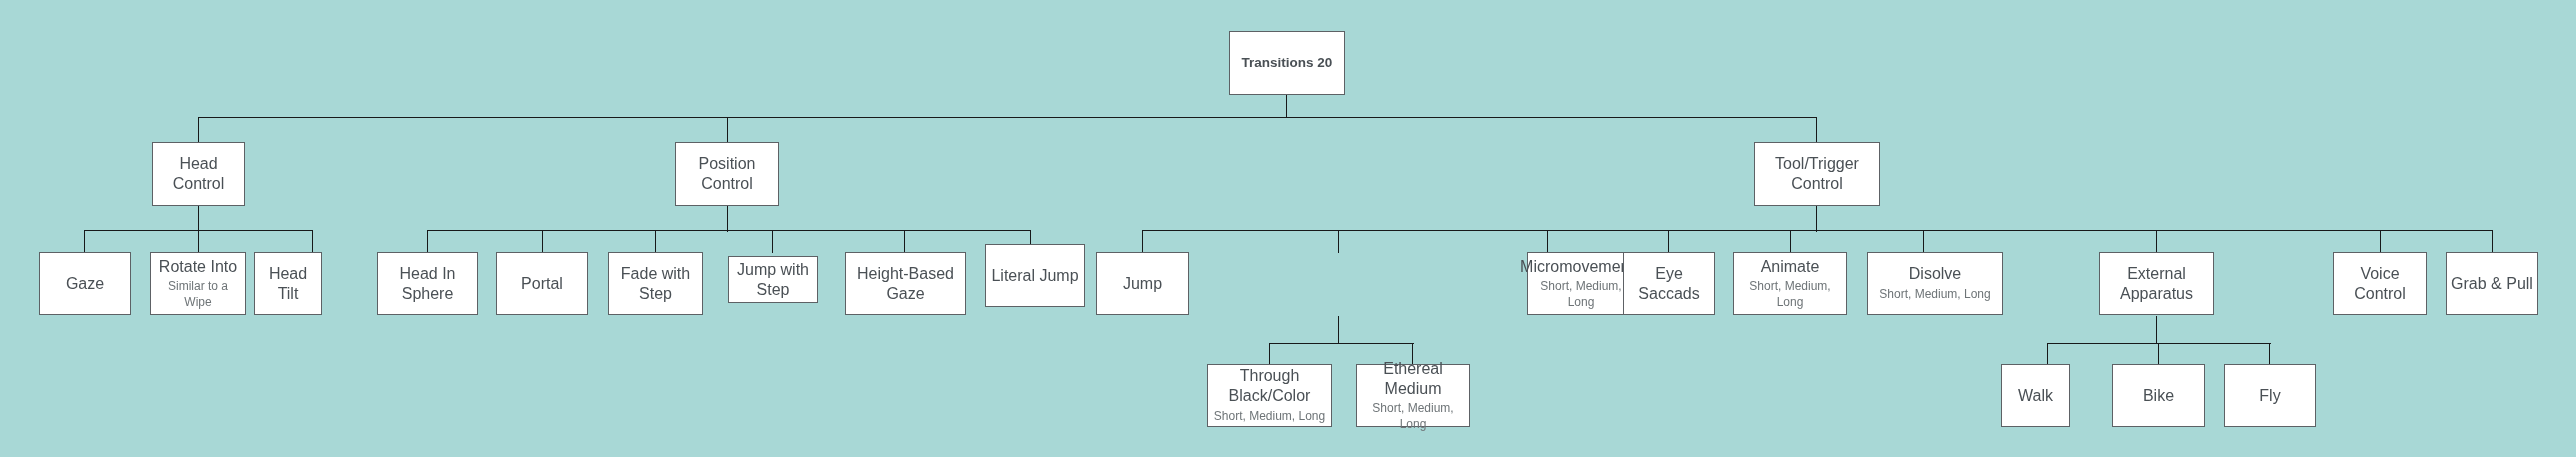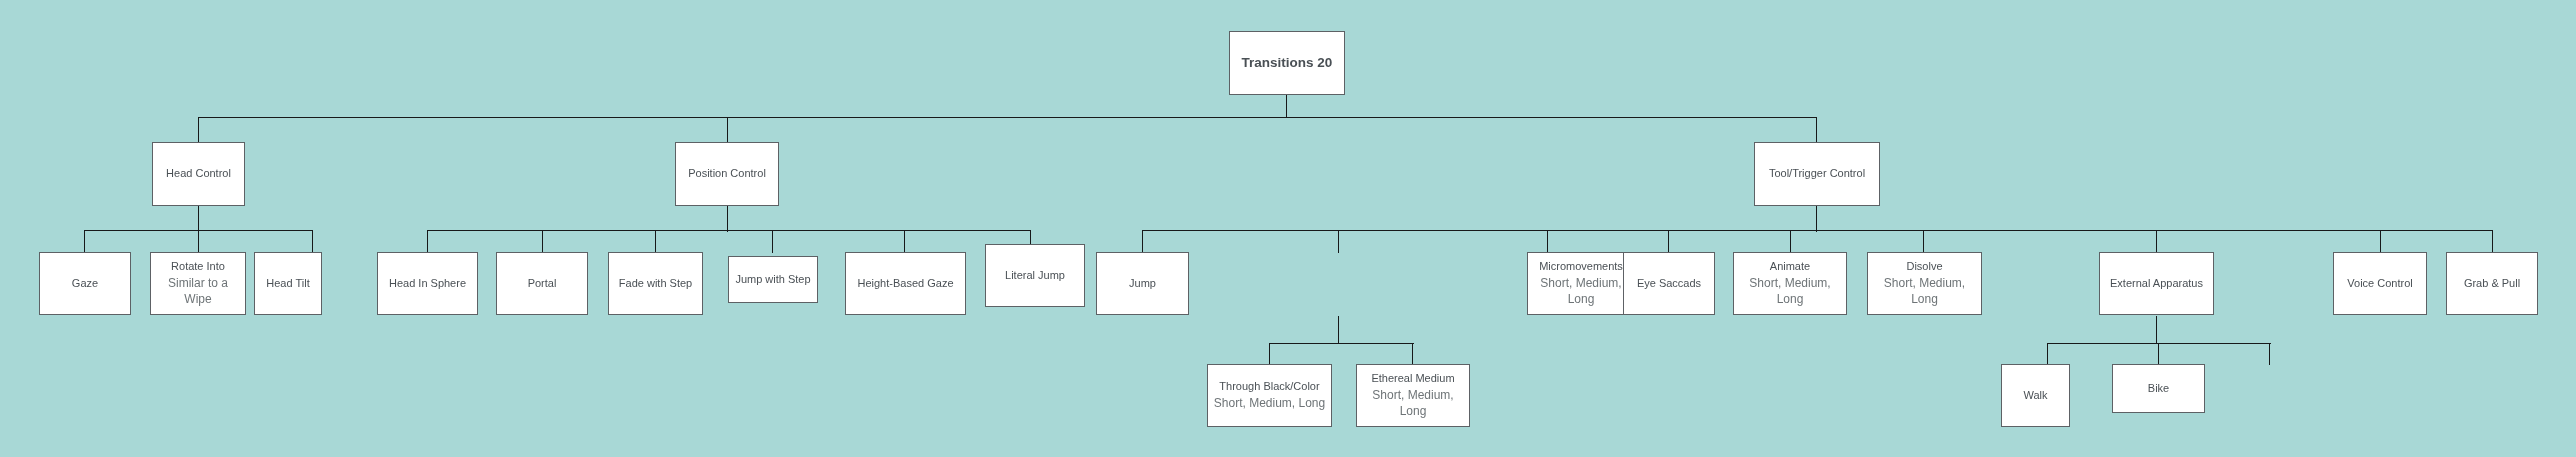--- a/index.html
+++ b/index.html
@@ -34,21 +34,21 @@
     border:1px solid var(--node-border);
     display:flex;
     flex-direction:column;
     align-items:center;
     justify-content:center;
     text-align:center;
     z-index:2;
     padding:2.1px;
   }
   .node .label{
-    font-size:11px;
+    font-size:16px;
     line-height:1.25;
     color:var(--label);
   }
   .node .sublabel{
     font-size:12px;
     line-height:1.3;
     color:var(--sublabel);
     margin-top:2.6px;
   }
   .node.root .label{
@@ -151,21 +151,21 @@
     <div class="label">Micromovements</div>
     <div class="sublabel">Short, Medium, Long</div>
   </div>
   <div class="node" style="left:1623px;top:252px;width:92px;height:63px">
     <div class="label">Eye Saccads</div>
   </div>
   <div class="node" style="left:1733px;top:252px;width:114px;height:63px">
     <div class="label">Animate</div>
     <div class="sublabel">Short, Medium, Long</div>
   </div>
-  <div class="node" style="left:1867px;top:252px;width:115px;height:63px">
+  <div class="node" style="left:1867px;top:252px;width:136px;height:63px">
     <div class="label">Disolve</div>
     <div class="sublabel">Short, Medium, Long</div>
   </div>
   <div class="node" style="left:2099px;top:252px;width:115px;height:63px">
     <div class="label">External Apparatus</div>
   </div>
   <div class="node" style="left:2333px;top:252px;width:94px;height:63px">
     <div class="label">Voice Control</div>
   </div>
   <div class="node" style="left:2446px;top:252px;width:92px;height:63px">
@@ -176,18 +176,21 @@
     <div class="label">Through Black/Color</div>
     <div class="sublabel">Short, Medium, Long</div>
   </div>
   <div class="node" style="left:1356px;top:364px;width:114px;height:63px">
     <div class="label">Ethereal Medium</div>
     <div class="sublabel">Short, Medium, Long</div>
   </div>
   <div class="node" style="left:2001px;top:364px;width:69px;height:63px">
     <div class="label">Walk</div>
   </div>
-  <div class="node" style="left:2112px;top:364px;width:93px;height:49px">
+  <div class="node" style="left:2112px;top:364px;width:93px;height:63px">
     <div class="label">Bike</div>
+  </div>
+  <div class="node" style="left:2224px;top:364px;width:92px;height:63px">
+    <div class="label">Fly</div>
   </div>
 
 </div>
 
 
 </body></html>

